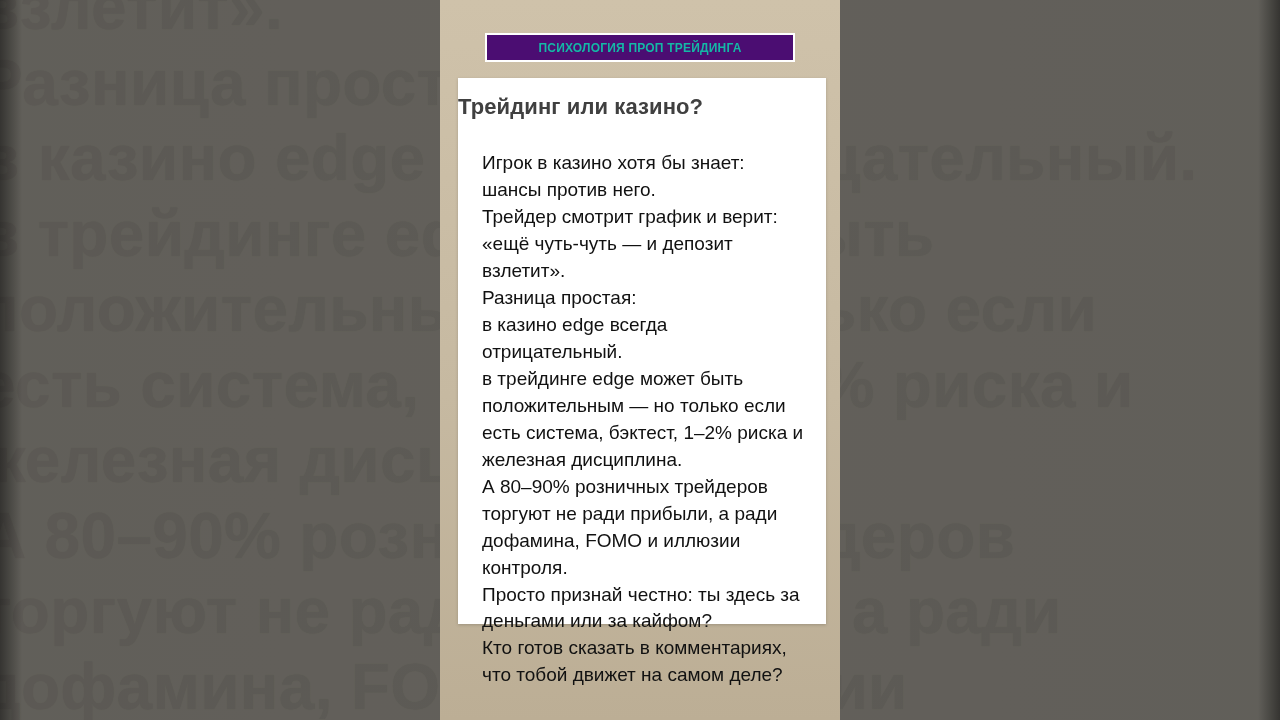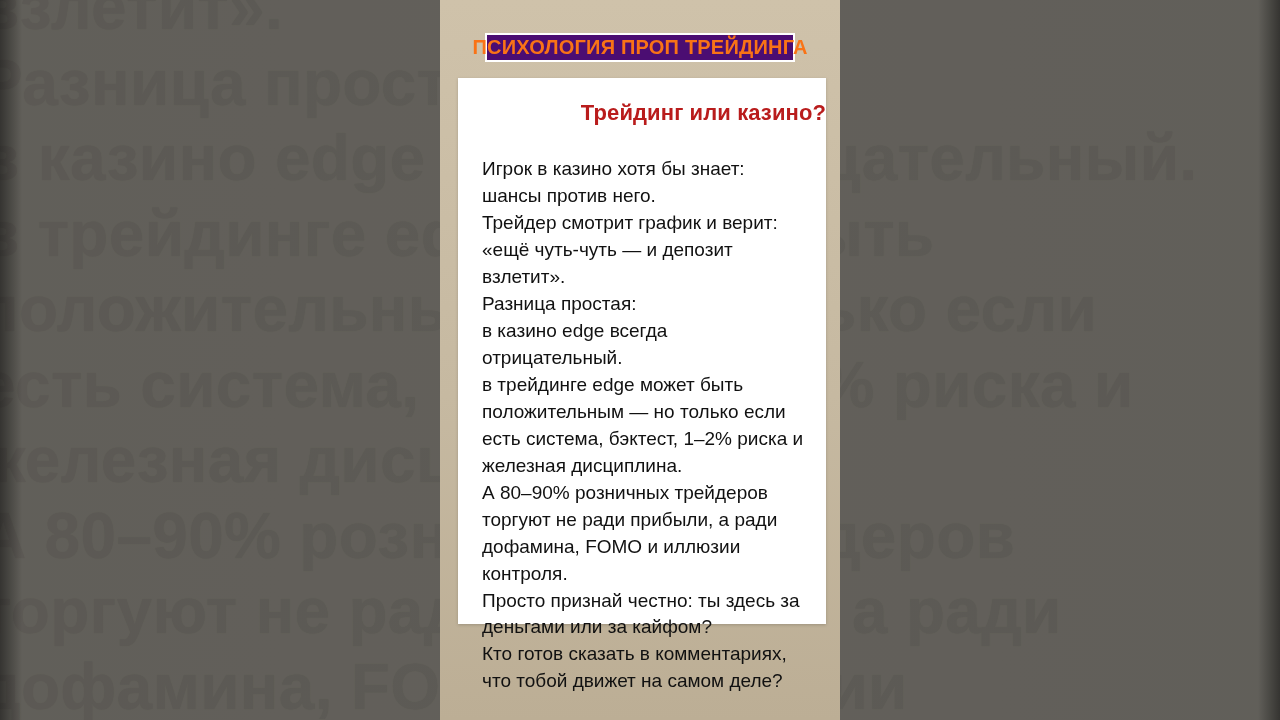--- a/index.html
+++ b/index.html
@@ -76,41 +76,41 @@
     width: 310px;
     height: 29px;
     background: #4b0d72;
     border: 2px solid #ffffff;
     box-sizing: border-box;
     display: flex;
     align-items: center;
     justify-content: center;
   }
   .banner span {
-    color: #f97316;
-    font-size: 20px;
+    color: #14b8a6;
+    font-size: 12px;
     font-weight: 700;
     letter-spacing: 0.2px;
     white-space: nowrap;
   }
 
   
   .card {
     position: absolute;
     left: 18px;
     top: 78px;
     width: 368px;
     height: 546px;
     background: #ffffff;
     box-shadow: 0 1px 3px rgba(0,0,0,0.18);
   }
   .card-title {
-    margin: 22px 0 0 0;
-    text-align: right;
-    color: #b91c1c;
+    margin: 16px 0 0 0;
+    text-align: left;
+    color: #404040;
     font-size: 22px;
     font-weight: 700;
     letter-spacing: 0.1px;
   }
   .card-body {
     margin: 30px 22px 0 24px;
     color: #111111;
     font-size: 19px;
     line-height: 1.42;
     white-space: pre-wrap;

